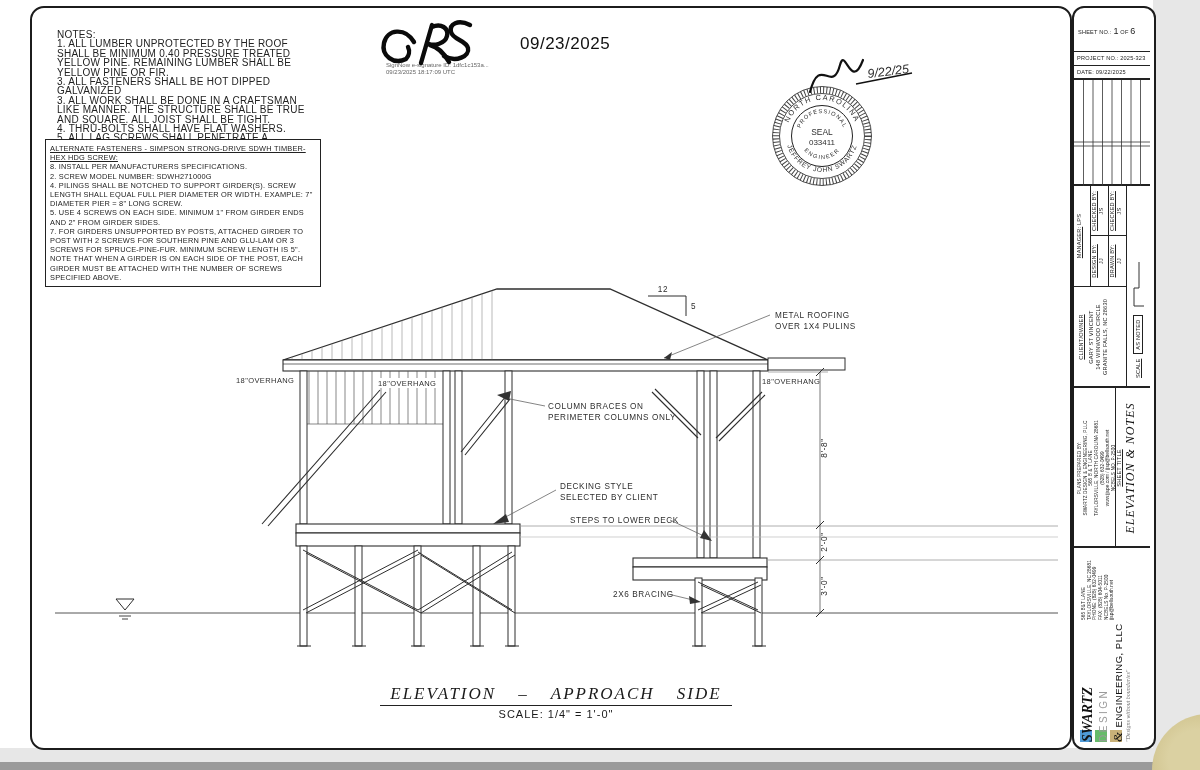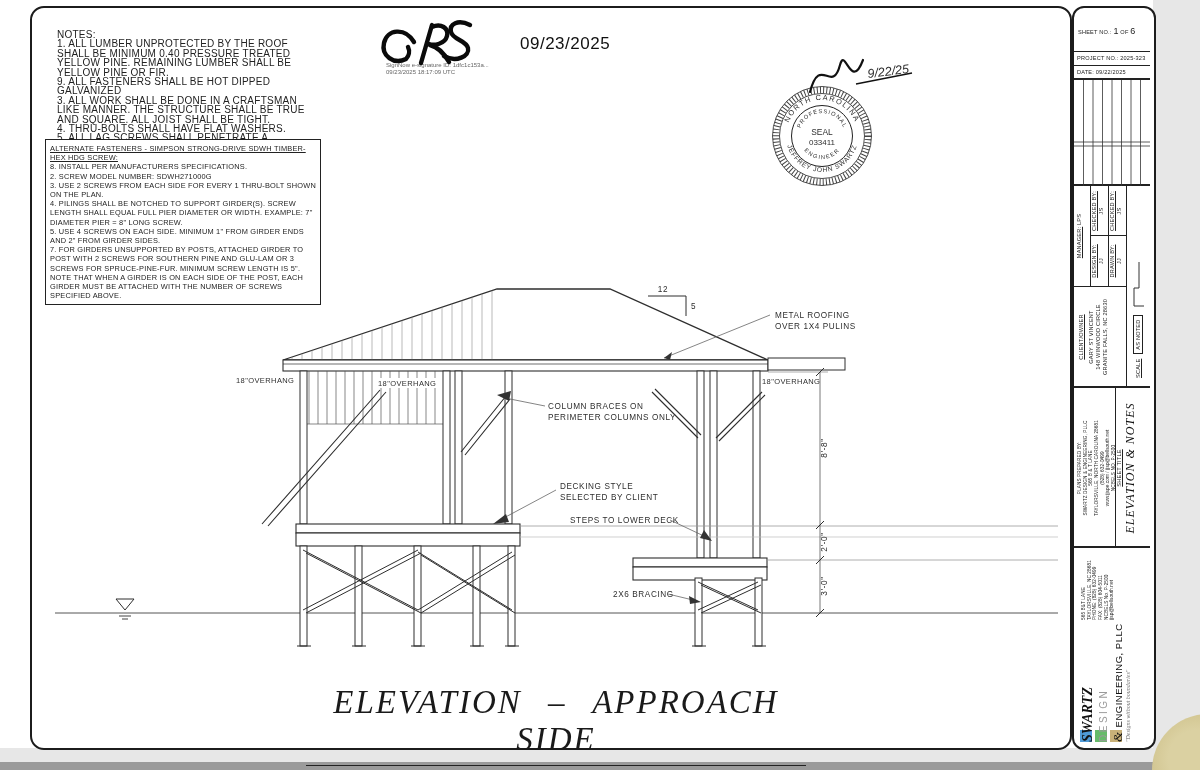--- a/index.html
+++ b/index.html
@@ -26,21 +26,21 @@
   #signow{left:386px;top:62px;font-size:6px;line-height:7px;color:#666;z-index:3;}
   #bigdate{left:520px;top:34px;font-size:17px;letter-spacing:.5px;color:#111;z-index:3;}
   
   #draw{left:0;top:0;width:1200px;height:770px;z-index:3;pointer-events:none;}
   text{font-family:"Liberation Sans",sans-serif;fill:#2e2e2e;}
   .anno{font-size:8.2px;letter-spacing:.6px;}
   .small{font-size:7.5px;letter-spacing:.4px;}
   
   #view-title{left:306px;top:684px;width:500px;text-align:center;z-index:3;color:#1a1a1a;}
   #view-title .t{display:inline-block;font-family:"Liberation Serif",serif;font-style:italic;
-    font-size:33px;letter-spacing:2px;word-spacing:16px;border-bottom:1.6px solid #222;padding:0 10px 7px;}
+    font-size:17px;letter-spacing:2px;word-spacing:16px;border-bottom:1.6px solid #222;padding:0 10px 1px;}
   #view-title .s{font-size:11px;letter-spacing:1px;margin-top:2px;}
   
   .sb{position:absolute;box-sizing:border-box;}
   .rot{position:absolute;transform-origin:0 0;}
   .tiny{font-size:5.6px;line-height:1.25;letter-spacing:.2px;color:#222;white-space:nowrap;}
   .tinier{font-size:4.7px;line-height:1.2;letter-spacing:.1px;color:#222;white-space:nowrap;}
   .u{text-decoration:underline;}
   .cell{position:absolute;box-sizing:border-box;}
   
   .logo-row{position:relative;height:15px;white-space:nowrap;}
@@ -54,31 +54,30 @@
 <div class="abs" id="bottom-gray"></div>
 <div class="abs" id="bottom-bar"></div>
 <div class="abs" id="corner-blob"></div>
 
 <div class="abs" id="sheet"></div>
 <div class="abs" id="strip"></div>
 
 <div class="abs" id="notes">
   <div>NOTES:</div>
   <div>1.  ALL LUMBER UNPROTECTED BY THE ROOF SHALL BE MINIMUM 0.40 PRESSURE TREATED YELLOW PINE. REMAINING LUMBER SHALL BE YELLOW PINE OR FIR.</div>
-  <div>9.  ALL FASTENERS SHALL BE HOT DIPPED GALVANIZED</div>
+  <div>3.  ALL FASTENERS SHALL BE HOT DIPPED GALVANIZED</div>
   <div>3.  ALL WORK SHALL BE DONE IN A CRAFTSMAN LIKE MANNER.  THE STRUCTURE SHALL BE TRUE AND SQUARE.  ALL JOIST SHALL BE TIGHT.</div>
   <div>4.  THRU-BOLTS SHALL HAVE FLAT WASHERS.</div>
   <div>5.  ALL LAG SCREWS SHALL PENETRATE A MINIMUM OF 50% OF THE DEPTH OF THE SUPPORT.</div>
 </div>
 
 <div class="abs" id="fasteners">
   <div class="title">ALTERNATE FASTENERS - SIMPSON STRONG-DRIVE SDWH TIMBER-HEX HDG SCREW:</div>
   <div>8.  INSTALL PER MANUFACTURERS SPECIFICATIONS.</div>
   <div>2.  SCREW MODEL NUMBER: SDWH271000G</div>
-  <div>3.  USE 2 SCREWS FROM EACH SIDE FOR EVERY 1 THRU-BOLT SHOWN ON THE PLAN.</div>
   <div>4.  PILINGS SHALL BE NOTCHED TO SUPPORT GIRDER(S).  SCREW LENGTH SHALL EQUAL FULL PIER DIAMETER OR WIDTH.  EXAMPLE: 7" DIAMETER PIER = 8" LONG SCREW.</div>
   <div>5.  USE 4 SCREWS ON EACH SIDE.  MINIMUM 1" FROM GIRDER ENDS AND 2" FROM GIRDER SIDES.</div>
   <div>7.  FOR GIRDERS UNSUPPORTED BY POSTS, ATTACHED GIRDER TO POST WITH 2 SCREWS FOR SOUTHERN PINE AND GLU-LAM OR 3 SCREWS FOR SPRUCE-PINE-FUR.  MINIMUM SCREW LENGTH IS 5". NOTE THAT WHEN A GIRDER IS ON EACH SIDE OF THE POST, EACH GIRDER MUST BE ATTACHED WITH THE NUMBER OF SCREWS SPECIFIED ABOVE.</div>
 </div>
 
 <div class="abs" id="signow">
   <div>SignNow e-signature ID: 1dfc1c153a...</div>
   <div>09/23/2025 18:17:09 UTC</div>
 </div>
 <div class="abs" id="bigdate">09/23/2025</div>

